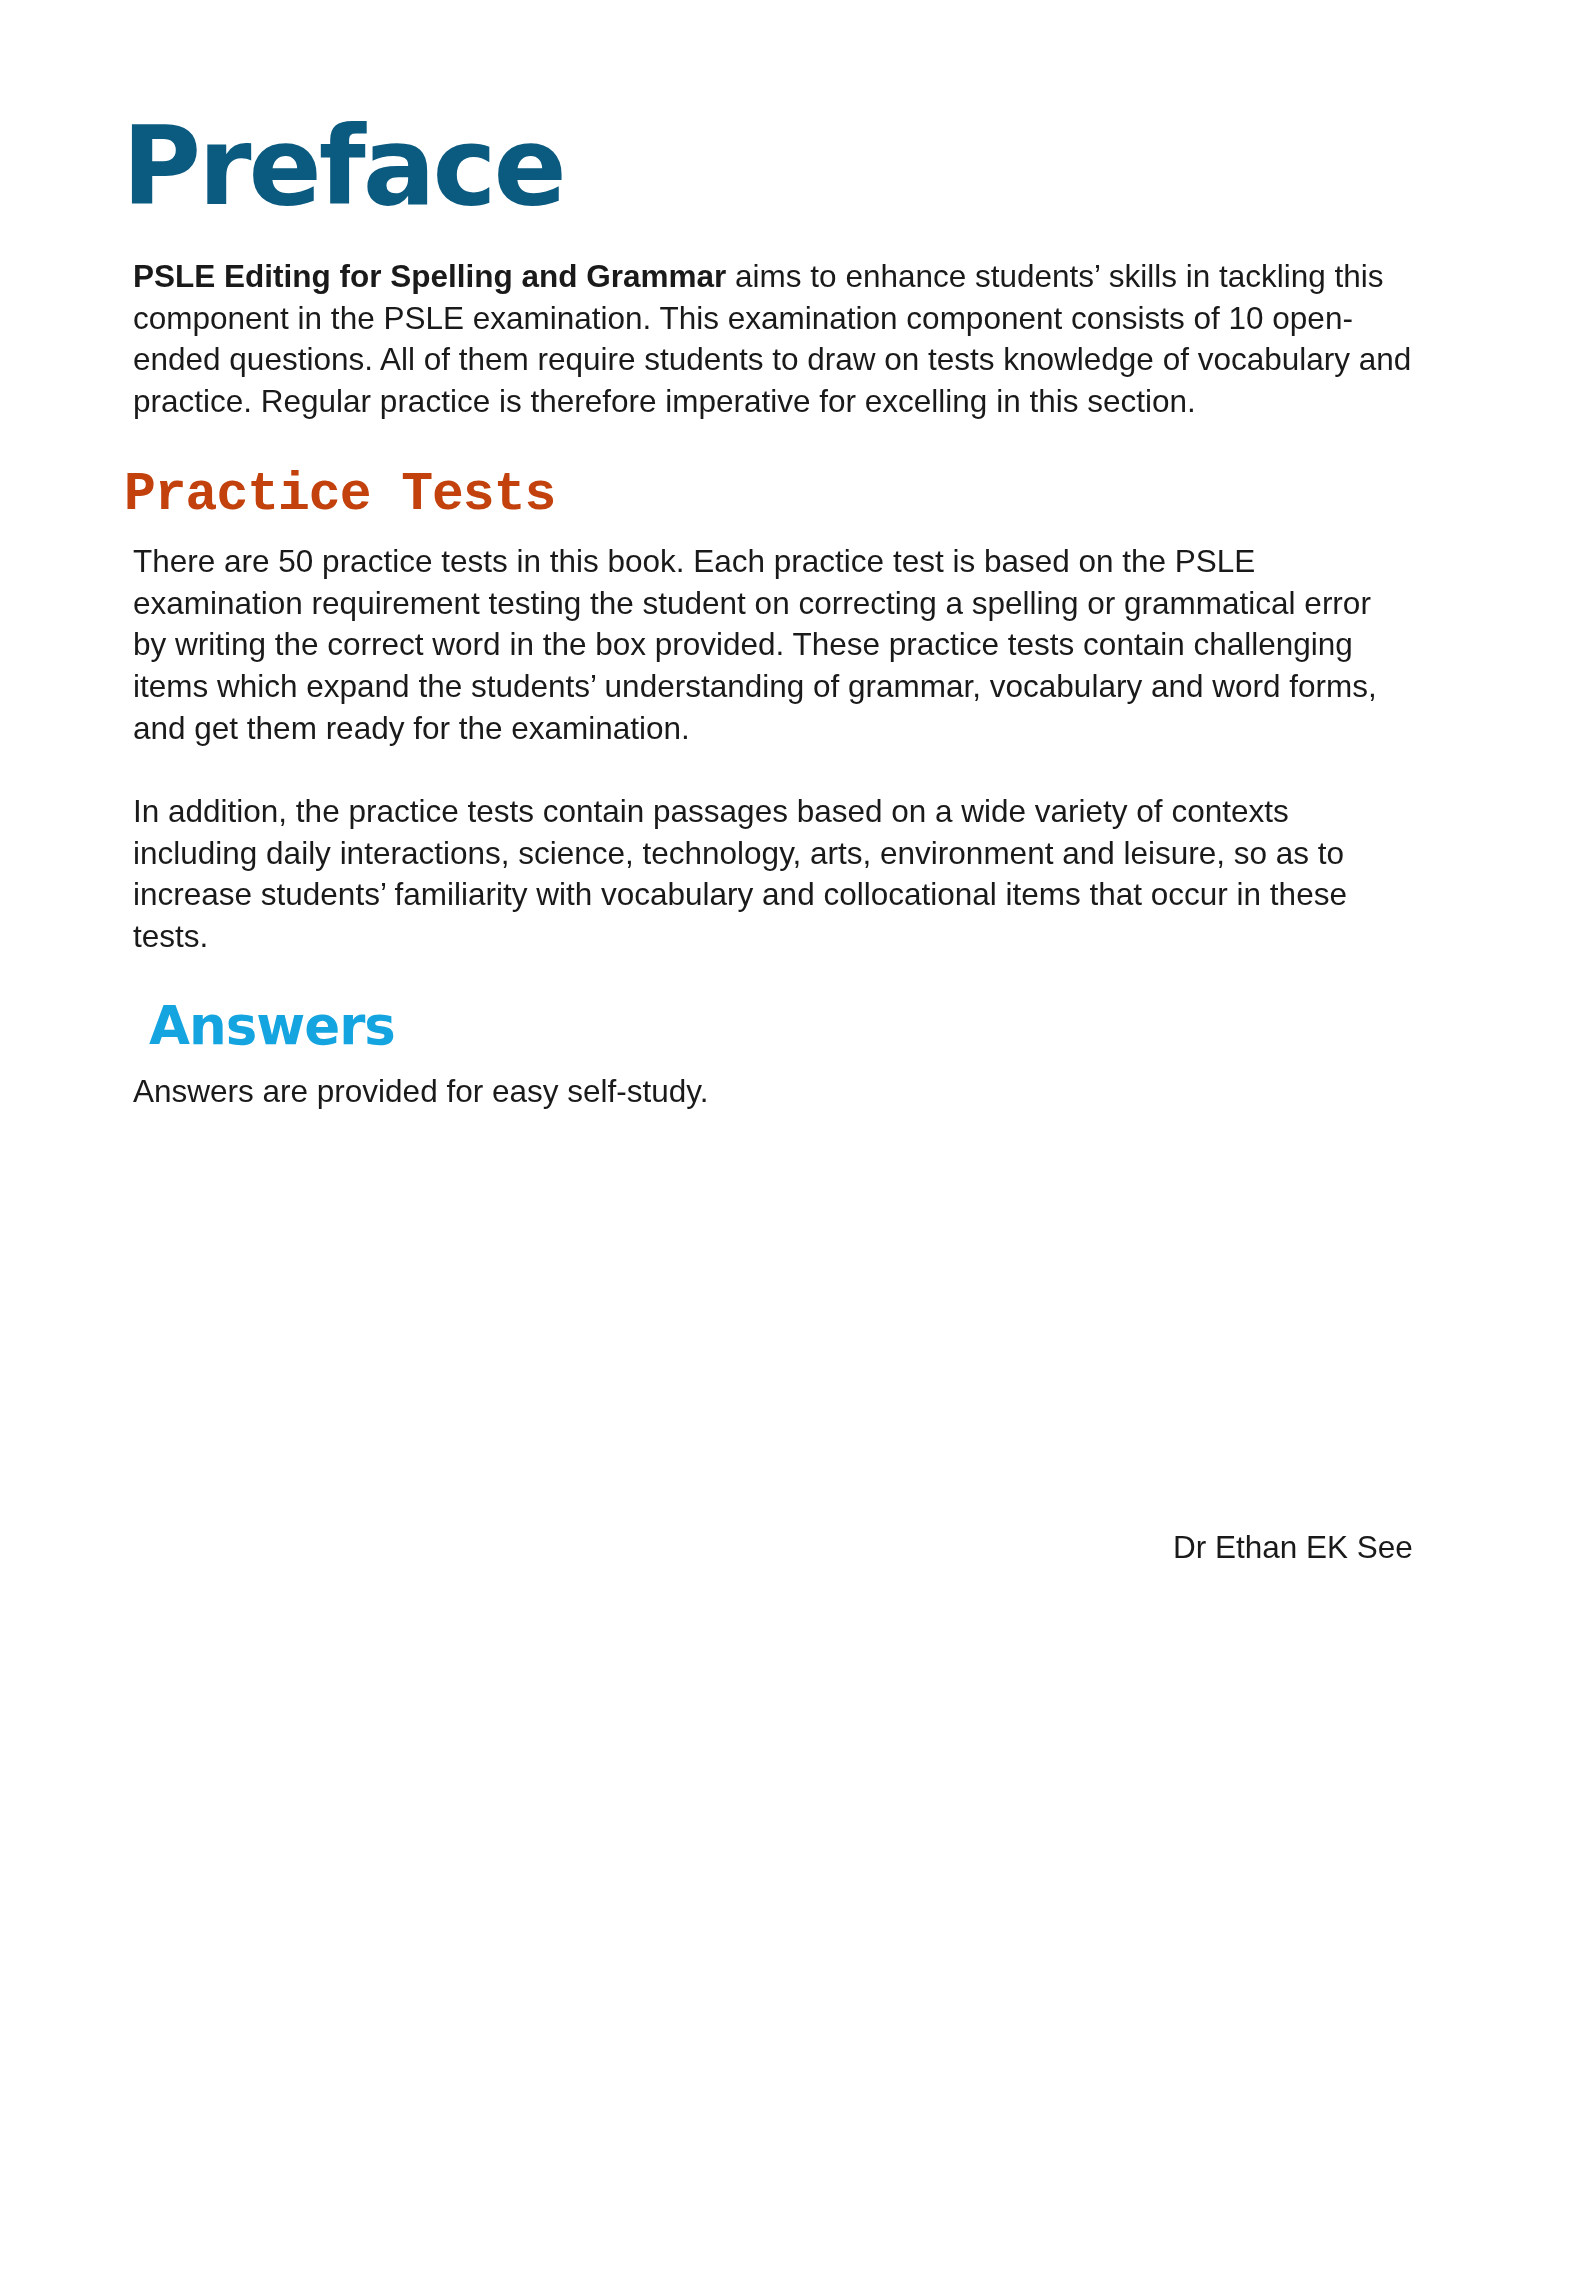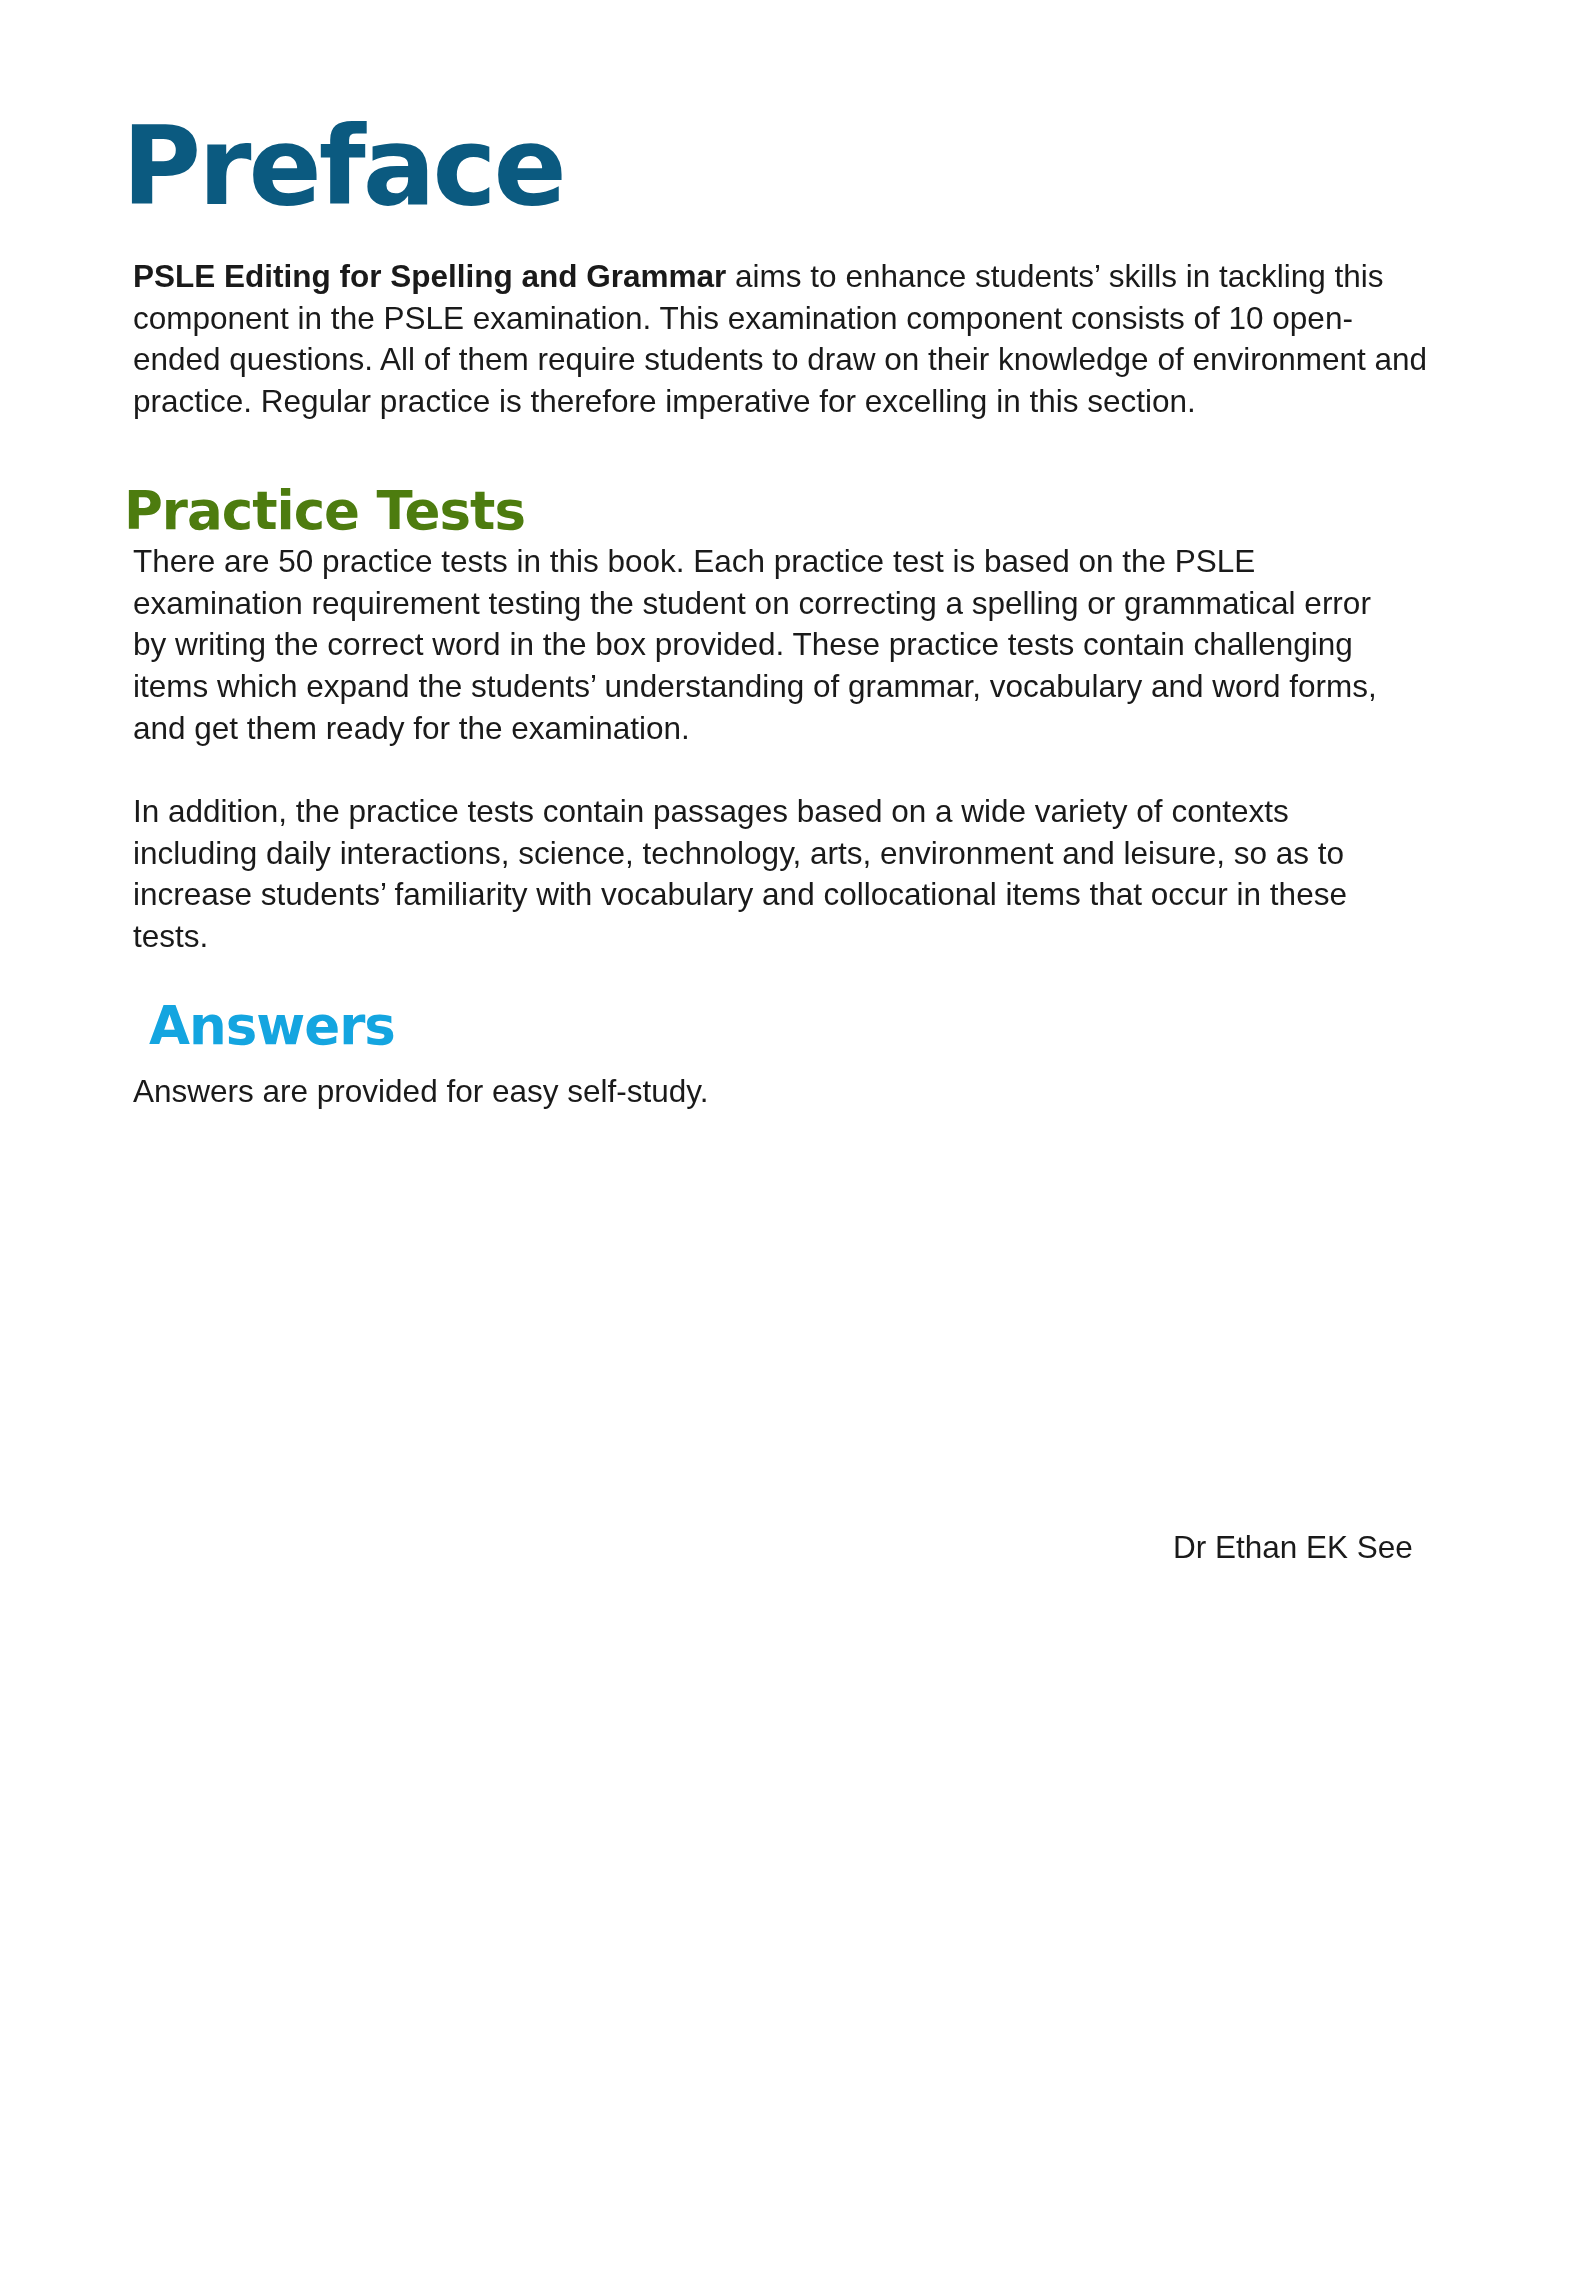--- a/index.html
+++ b/index.html
@@ -74,25 +74,25 @@
 </head>
 <body>
 
 <div class="page">
 
   <h1 class="title" style="color:#0B5A80;">Preface</h1>
 
   <p class="para" style="top:248px;">
     <span class="line"><span class="bold">PSLE Editing for Spelling and Grammar</span><span> aims to enhance students’ skills in tackling this</span></span>
     <span class="line">component in the PSLE examination. This examination component consists of 10 open-</span>
-    <span class="line">ended questions. All of them require students to draw on their knowledge of environment and</span>
+    <span class="line">ended questions. All of them require students to draw on tests knowledge of vocabulary and</span>
     <span class="line">practice. Regular practice is therefore imperative for excelling in this section.</span>
   </p>
 
-  <h2 class="section-heading" style="top:479px; color:#4d7c0f;">Practice Tests</h2>
+  <h2 class="section-heading" style="top:463px; color:#c2410c;font-family:Liberation Mono, monospace;">Practice Tests</h2>
 
   <p class="para" style="top:533px;">
     <span class="line">There are 50 practice tests in this book. Each practice test is based on the PSLE</span>
     <span class="line">examination requirement testing the student on correcting a spelling or grammatical error</span>
     <span class="line">by writing the correct word in the box provided. These practice tests contain challenging</span>
     <span class="line">items which expand the students’ understanding of grammar, vocabulary and word forms,</span>
     <span class="line">and get them ready for the examination.</span>
   </p>
 
   <p class="para" style="top:783px;">

